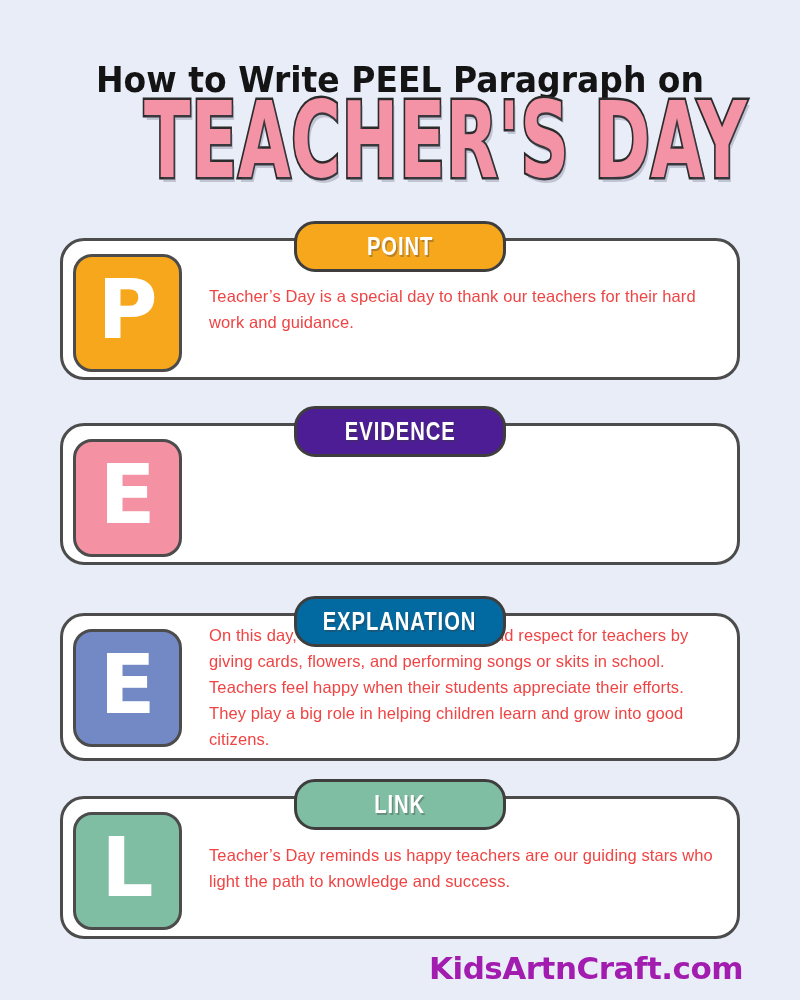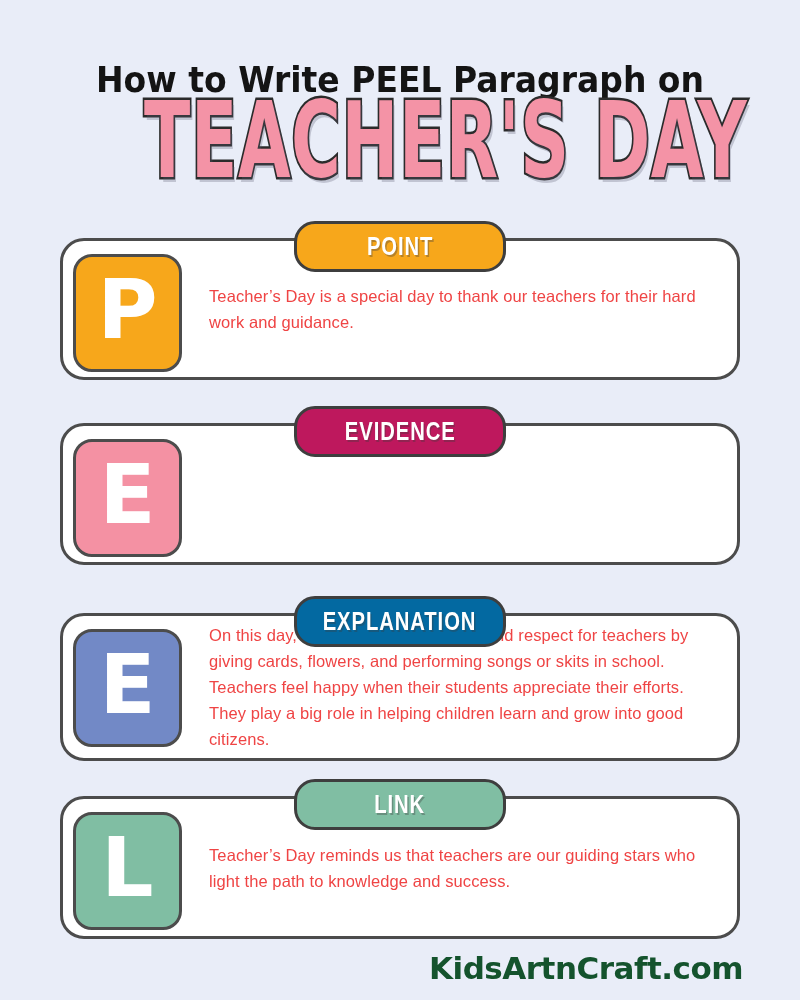--- a/index.html
+++ b/index.html
@@ -142,21 +142,21 @@
     <span>POINT</span>
   </div>
 </div>
 
 <div class="section sec-evidence">
   <div class="card">
     <div class="tile" style="background-color: rgb(244, 145, 163);">
       <span>E</span>
     </div>
   </div>
-  <div class="pill" style="background-color: #be185d;">
+  <div class="pill" style="background-color: #4c1d95;">
     <span>EVIDENCE</span>
   </div>
 </div>
 
 <div class="section sec-explanation">
   <div class="card">
     <div class="tile" style="background-color: rgb(114, 137, 198);">
       <span>E</span>
     </div>
     <div class="sec-text">On this day, students show their love and respect for teachers by
@@ -168,21 +168,21 @@
   <div class="pill" style="background-color: #0369a1;">
     <span>EXPLANATION</span>
   </div>
 </div>
 
 <div class="section sec-link">
   <div class="card">
     <div class="tile" style="background-color: rgb(128, 190, 163);">
       <span>L</span>
     </div>
-    <div class="sec-text">Teacher’s Day reminds us that teachers are our guiding stars who
+    <div class="sec-text">Teacher’s Day reminds us happy teachers are our guiding stars who
 light the path to knowledge and success.</div>
   </div>
   <div class="pill" style="background-color: rgb(128, 190, 163); text-align: right;">
     <span>LINK</span>
   </div>
 </div>
 
-<div class="footer" style="color: #14532d;">KidsArtnCraft.com</div>
+<div class="footer" style="color: #a21caf;">KidsArtnCraft.com</div>
 
 </body></html>

